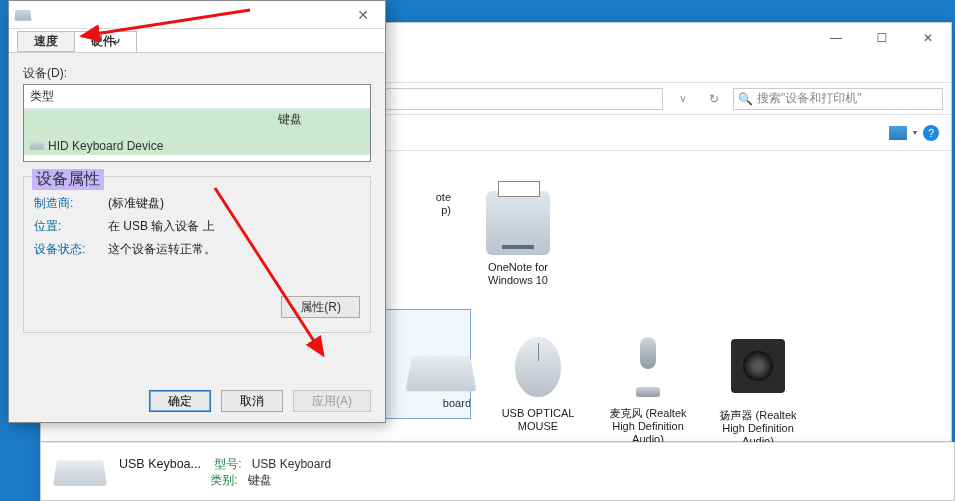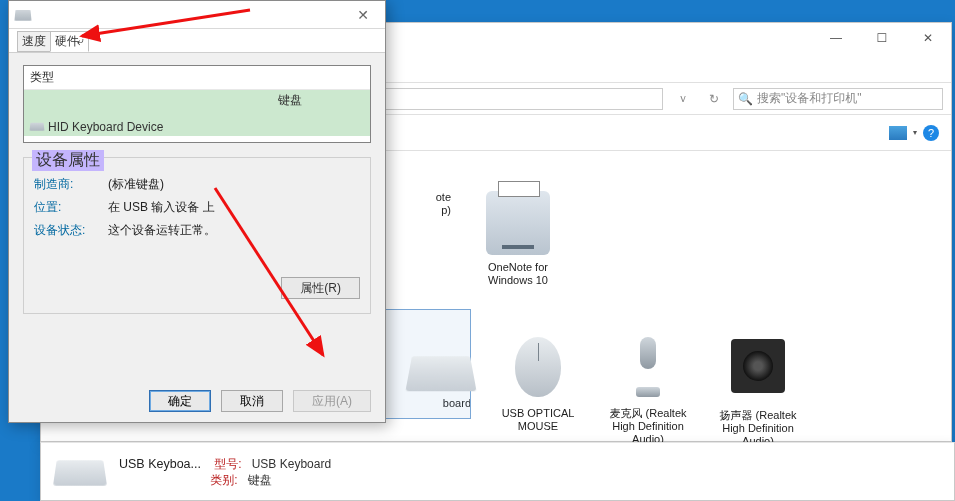--- a/index.html
+++ b/index.html
@@ -49,41 +49,41 @@
   
   .details-pane {
     position:absolute; left:40px; right:0; bottom:0; top:442px;
     background:#fff; border:1px solid #c8c8c8; border-top:1px solid #e5e5e5;
     display:flex; align-items:center; padding:8px 14px; gap:14px;
     box-shadow: 0 4px 12px rgba(0,0,0,.12);
   }
   .det-icon { width:50px; height:28px; }
   .det-text { font-size:12px; color:#333; line-height:16px;}
   .det-title { font-size:12.5px; color:#222; }
-  .det-key { color:#b91c1c; }
+  .det-key { color:#15803d; }
 
   
   .sel-box { position:absolute; left:340px; top:158px; width:90px; height:110px; border:1px solid #7aa7d6; background:rgba(120,170,220,.10);}
 
   
   .dlg {
     position: absolute;
     left: 8px; top: 0;
     width: 378px; height: 423px;
     background: #f0f0f0;
     border: 1px solid #8a8a8a;
     box-shadow: 3px 3px 14px rgba(0,0,0,.3);
     z-index: 20;
   }
   .dlg-titlebar { height:28px; background:#fff; display:flex; align-items:center; border-bottom:1px solid #d9d9d9;}
   .dlg-ticon { width:16px; height:12px; margin:0 6px; background:linear-gradient(#d0d6db,#aeb7bf); transform:perspective(40px) rotateX(25deg); border-radius:1px;}
   .dlg-title-text { flex:1; font-size:12px; color:#333;margin-top:47px;}
   .dlg-close { width:44px; height:28px; display:flex; align-items:center; justify-content:center; color:#666; font-size:14px;}
   .dlg-tabs { height:24px; display:flex; align-items:flex-end; padding:0 8px; border-bottom:1px solid #cfcfcf; background:#fff; position:relative;}
-  .tab { height:21px; padding:0 4px; font-size:12px; color:#333; display:flex; align-items:center; border:1px solid #bfbfbf; background:#f0f0f0; margin-right:-1px; position:relative;}
+  .tab { height:21px; padding:0 16px; font-size:12px; color:#333; display:flex; align-items:center; border:1px solid #bfbfbf; background:#f0f0f0; margin-right:-1px; position:relative;font-weight:bold;}
   .tab.active { background:#fff; border-bottom-color:#fff; z-index:2;}
   .cursor { font-size:12px; position:relative; top:-1px; margin-left:-2px;}
 
   .dlg-body { padding:12px 14px; font-size:12px; color:#333; }
   .dev-label-row { margin-bottom:2px;}
   .list-frame { width:100%; height:78px; border:1px solid #828282; background:#fff; }
   .list-head { display:flex; background:#fff; border-bottom:1px solid #e8e8e8;}
   .list-head .col { padding:3px 6px; font-size:12px; color:#222;}
   .col-name { width:248px; border-right:1px solid #e8e8e8;}
   .col-type { flex:1;}
@@ -204,20 +204,21 @@
     <div class="dlg-close">✕</div>
   </div>
   <div class="dlg-tabs">
     <div class="tab">速度</div>
     <div class="tab active">
       <span>硬件</span>
         <span class="cursor">⤶</span>
     </div>
   </div>
   <div class="dlg-body">
+    <div class="dev-label-row">设备(D):</div>
     <div class="list-frame">
       <div class="list-head">
         <div class="col col-type">类型</div>
       </div>
       <div class="list-row">
         <div class="cell cell-name">
           <div class="kb-glyph"></div>
           <span>HID Keyboard Device</span>
         </div>
         <div class="cell">键盘</div>

